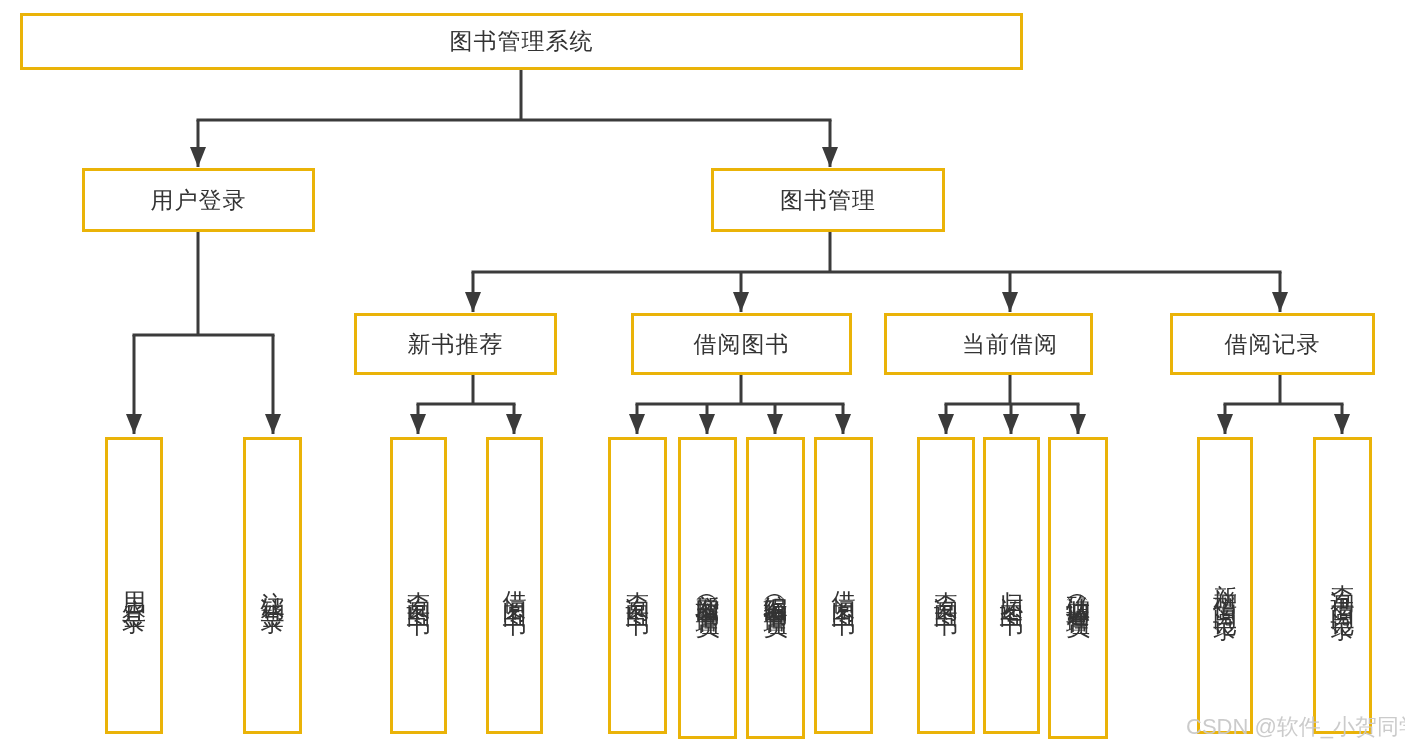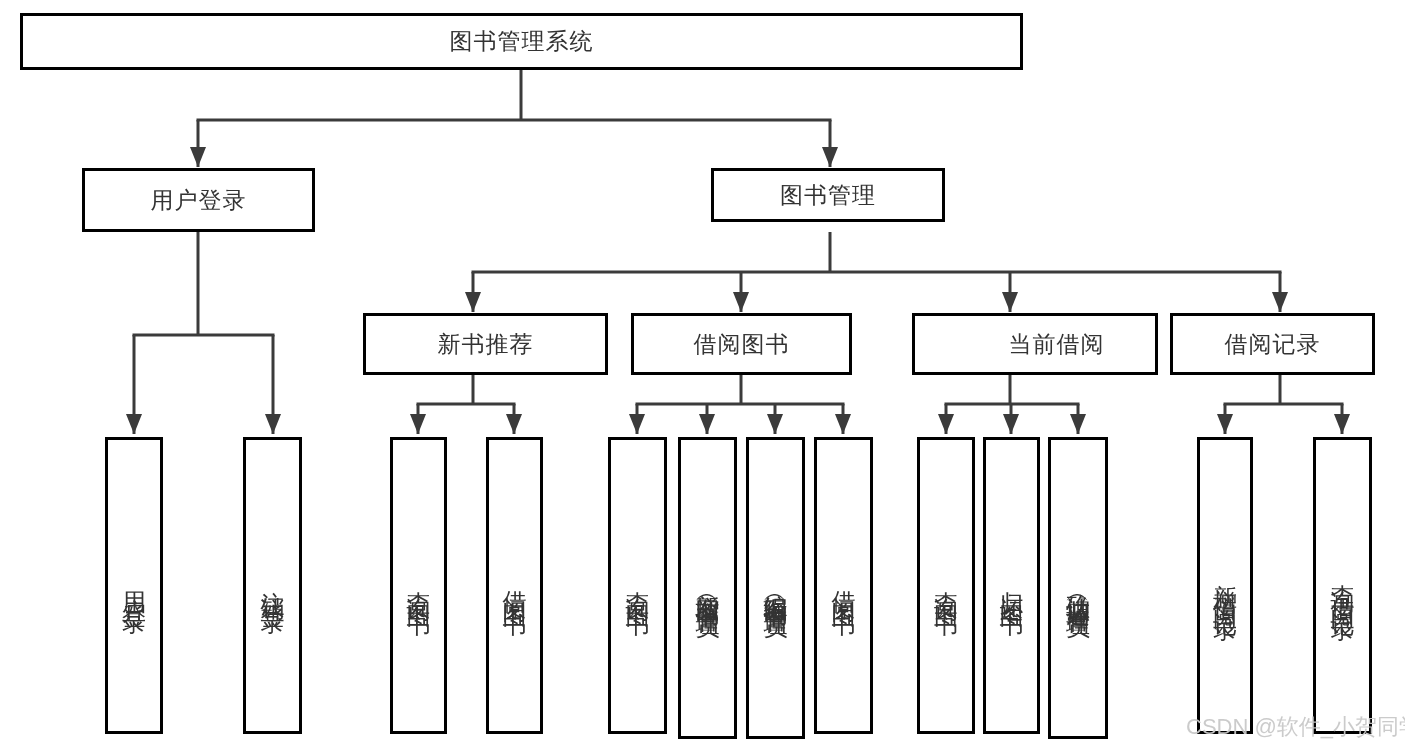--- a/index.html
+++ b/index.html
@@ -8,21 +8,21 @@
     width:1405px;height:747px;
     background:#ffffff;
     font-family:"Liberation Sans", sans-serif;
     overflow:hidden;
   }
   .connectors{position:absolute;left:0;top:0;z-index:1;pointer-events:none;}
   .box{
     position:absolute;
     box-sizing:border-box;
     background:#ffffff;
-    border:3px solid #000000;
+    border:3px solid #eab308;
     display:flex;
     align-items:center;
     justify-content:center;
     color:#333333;
     z-index:2;
   }
   .h{font-size:23px;letter-spacing:1px;white-space:nowrap;}
   .root-box{font-size:23px;}
   .v{
     writing-mode:vertical-rl;
@@ -93,25 +93,25 @@
       <path d="M1280,375 L1280,405"></path>
       <path d="M1223.5,404 L1343.5,404"></path>
       <path d="M1225,404 L1225,434" marker-end="url(#arrow)"></path>
       <path d="M1342,404 L1342,434" marker-end="url(#arrow)"></path>
     </g>
   </svg>
 
   <div class="box h root-box" style="left:20px;top:13px;width:1003px;height:57px;">图书管理系统</div>
 
   <div class="box h" style="left:82px;top:168px;width:233px;height:64px;">用户登录</div>
-  <div class="box h" style="left:711px;top:168px;width:234px;height:54px;">图书管理</div>
+  <div class="box h" style="left:711px;top:168px;width:234px;height:64px;">图书管理</div>
 
-  <div class="box h" style="left:363px;top:313px;width:245px;height:62px;">新书推荐</div>
+  <div class="box h" style="left:354px;top:313px;width:203px;height:62px;">新书推荐</div>
   <div class="box h" style="left:631px;top:313px;width:221px;height:62px;">借阅图书</div>
-  <div class="box h" style="left:912px;top:313px;width:246px;height:62px;padding-left:43px;">当前借阅</div>
+  <div class="box h" style="left:884px;top:313px;width:209px;height:62px;padding-left:43px;">当前借阅</div>
   <div class="box h" style="left:1170px;top:313px;width:205px;height:62px;">借阅记录</div>
 
   <div class="box v" style="left:105px;top:437px;width:58px;height:297px;">用户登录</div>
   <div class="box v" style="left:243px;top:437px;width:59px;height:297px;">注销登录</div>
 
   <div class="box v" style="left:390px;top:437px;width:57px;height:297px;">查询图书</div>
   <div class="box v" style="left:486px;top:437px;width:57px;height:297px;">借阅图书</div>
 
   <div class="box v" style="left:608px;top:437px;width:59px;height:297px;">查询图书</div>
   <div class="box v tight" style="left:678px;top:437px;width:59px;height:302px;">新增图书（管理员）</div>

